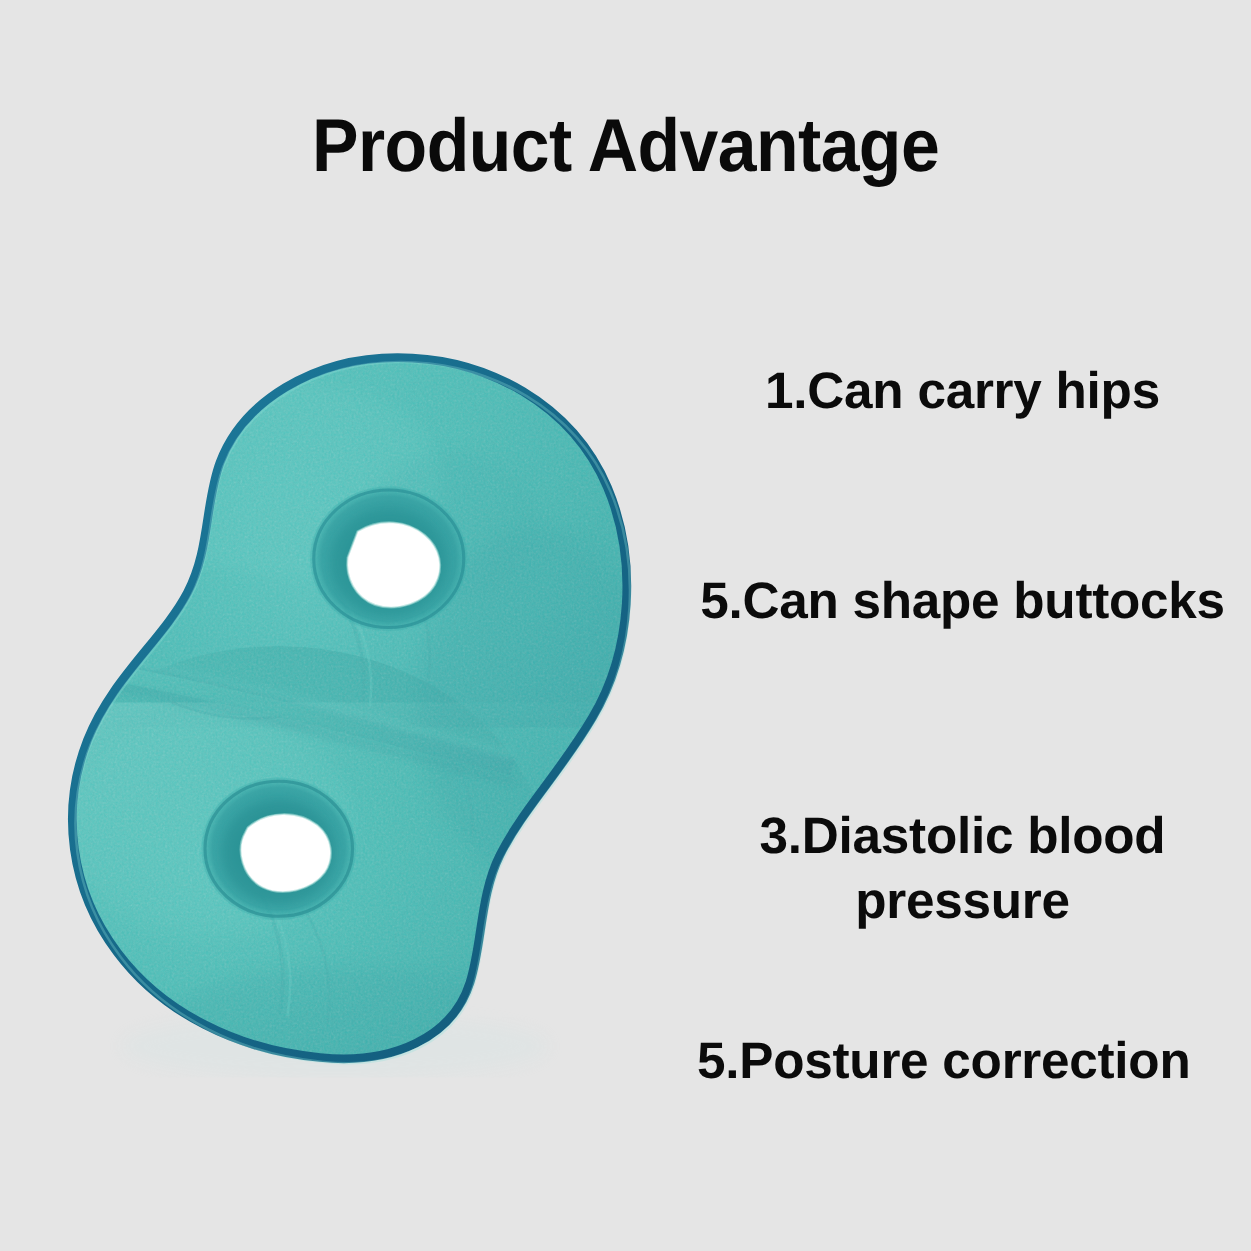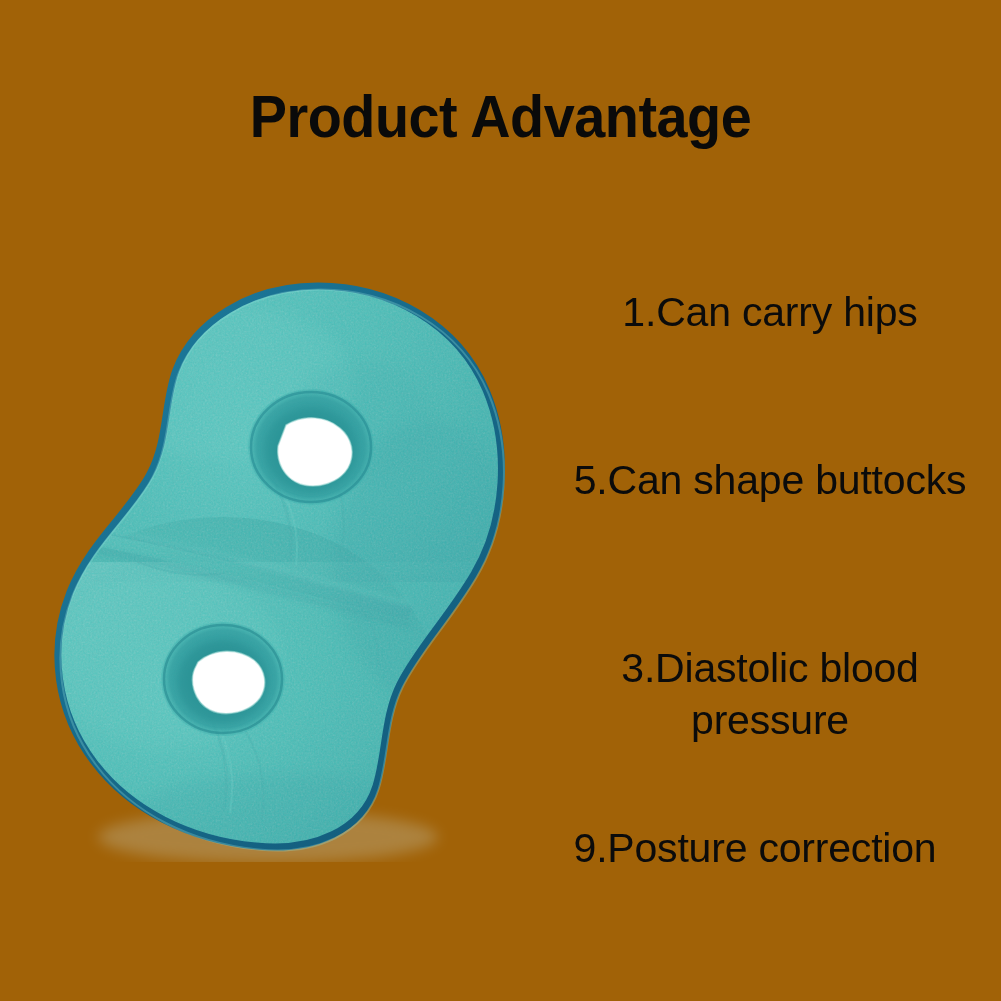--- a/index.html
+++ b/index.html
@@ -7,21 +7,21 @@
     padding: 0;
     background: #ffffff;
   }
   body {
     font-family: "Liberation Sans", sans-serif;
   }
   #page {
     position: relative;
     width: 1001px;
     height: 1001px;
-    background: #a16207;
+    background: #e5e5e5;
     overflow: hidden;
   }
 
   
   #title {
     position: absolute;
     left: 0;
     top: 82px;
     width: 1001px;
     text-align: center;
@@ -56,21 +56,21 @@
     left: 545px;
     top: 272px;
     width: 450px;
     height: 650px;
   }
   .advantage-item {
     position: absolute;
     width: 450px;
     text-align: center;
     font-family: "Liberation Sans", sans-serif;
-    font-weight: normal;
+    font-weight: bold;
     font-size: 41px;
     line-height: 52px;
     color: #0b0b0b;
     letter-spacing: -0.2px;
   }
   .item-1 { top: 14px; }
   .item-2 { top: 182px; }
   .item-3 { top: 370px; left: 0px; width: 450px; }
   .item-4 { top: 550px; left: 0px; width: 420px; }
 </style>
@@ -226,16 +226,16 @@
         <path d="M 180 400 C 196 386, 220 386, 236 398 C 248 408, 250 424, 242 436
                  C 232 450, 208 456, 192 448 C 176 440, 170 418, 178 404 Z" fill="none" stroke="#9fd9d4" stroke-width="1.5" opacity="0.6"></path>
       </g>
     </svg>
   </div>
 
   <div id="advantage-list">
     <div class="advantage-item item-1">1.Can carry hips</div>
     <div class="advantage-item item-2">5.Can shape buttocks</div>
     <div class="advantage-item item-3">3.Diastolic blood pressure</div>
-    <div class="advantage-item item-4">9.Posture correction</div>
+    <div class="advantage-item item-4">5.Posture correction</div>
   </div>
 
 </div>
 
 </body></html>

